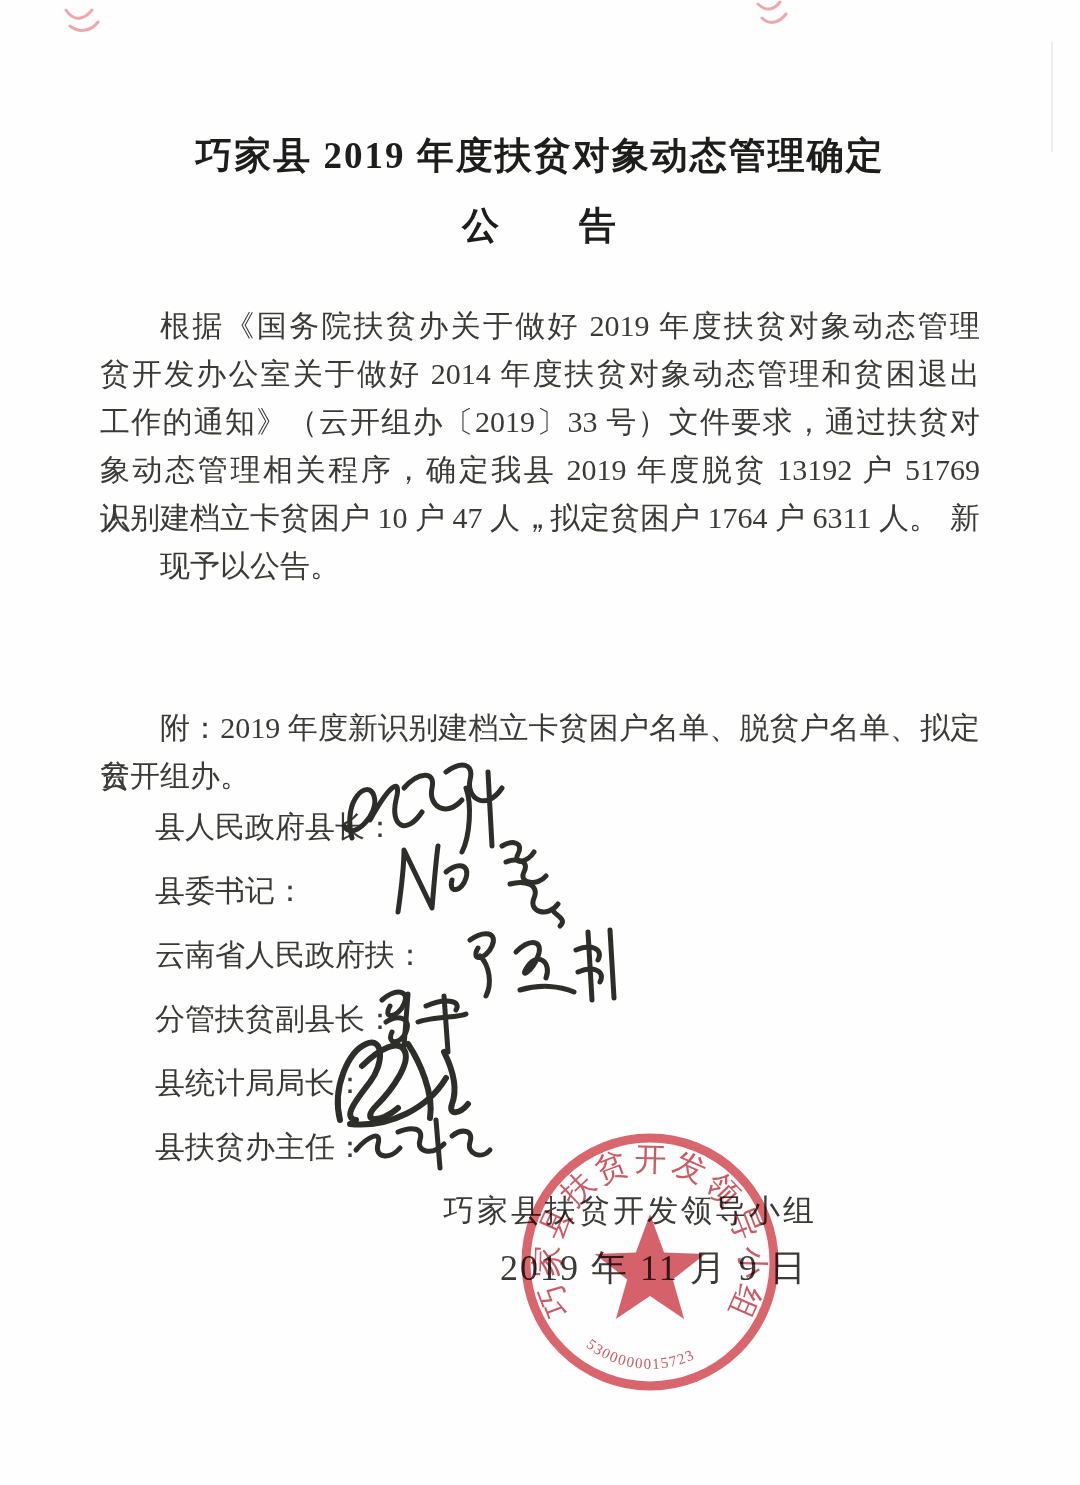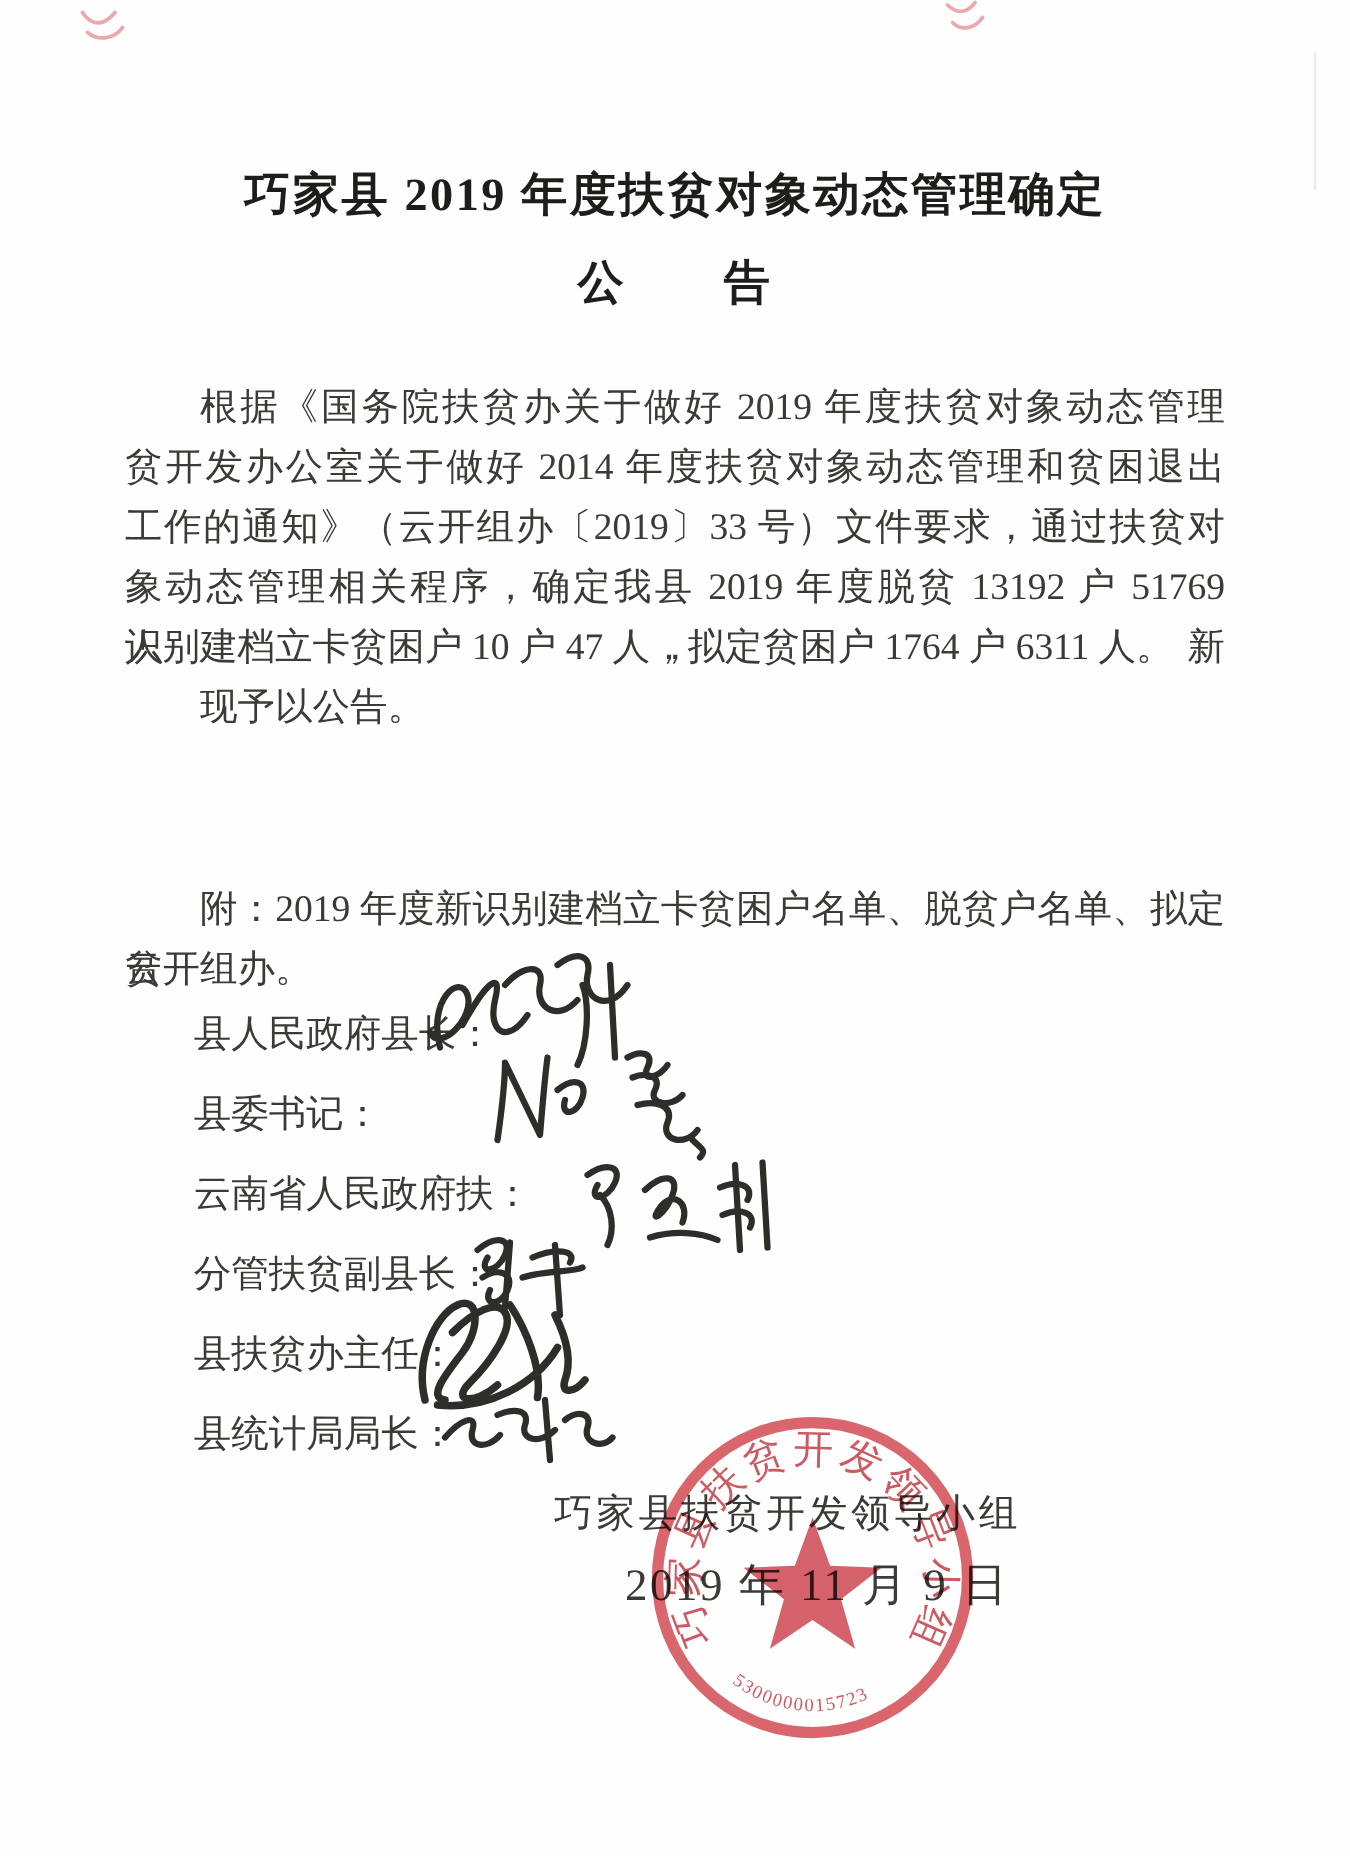--- a/index.html
+++ b/index.html
@@ -95,24 +95,24 @@
     <div class="sigrow">
       <span>县委书记：</span>
     </div>
     <div class="sigrow">
       <span>云南省人民政府扶：</span>
     </div>
     <div class="sigrow">
       <span>分管扶贫副县长：</span>
     </div>
     <div class="sigrow">
-      <span>县扶贫办主任：</span>
+      <span>县统计局局长：</span>
     </div>
     <div class="sigrow">
-      <span>县统计局局长：</span>
+      <span>县扶贫办主任：</span>
     </div>
   </div>
 
   <div class="footer-org">巧家县扶贫开发领导小组</div>
   <div class="footer-date">2019 年 11 月 9 日</div>
 
   <div class="scan-edge"></div>
 
   <svg class="ink-layer" width="1080" height="1485" viewBox="0 0 1080 1485" xmlns="http://www.w3.org/2000/svg">
     <g stroke="#2d2d2a" stroke-width="5" fill="none" stroke-linecap="round" stroke-linejoin="round">

